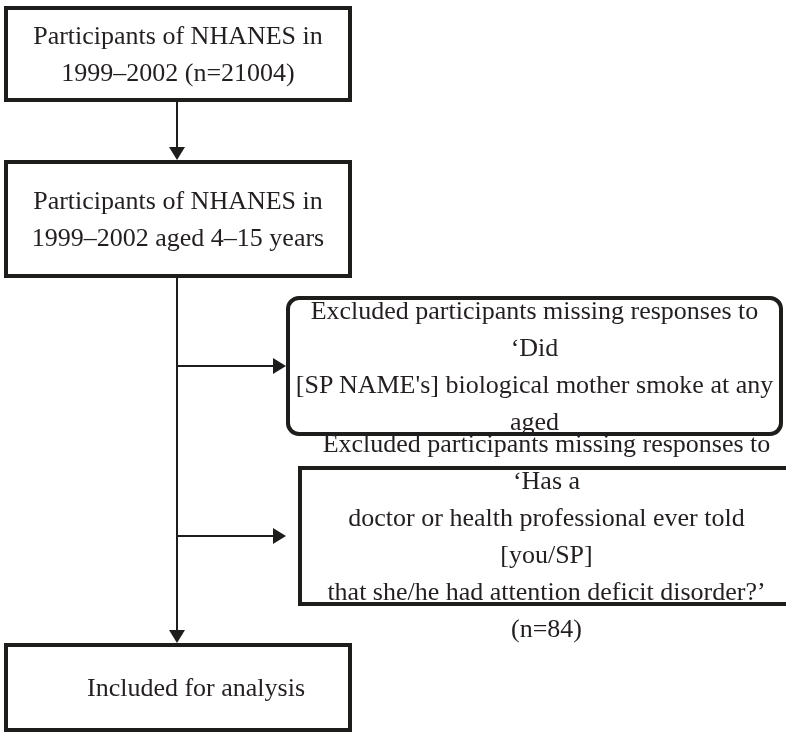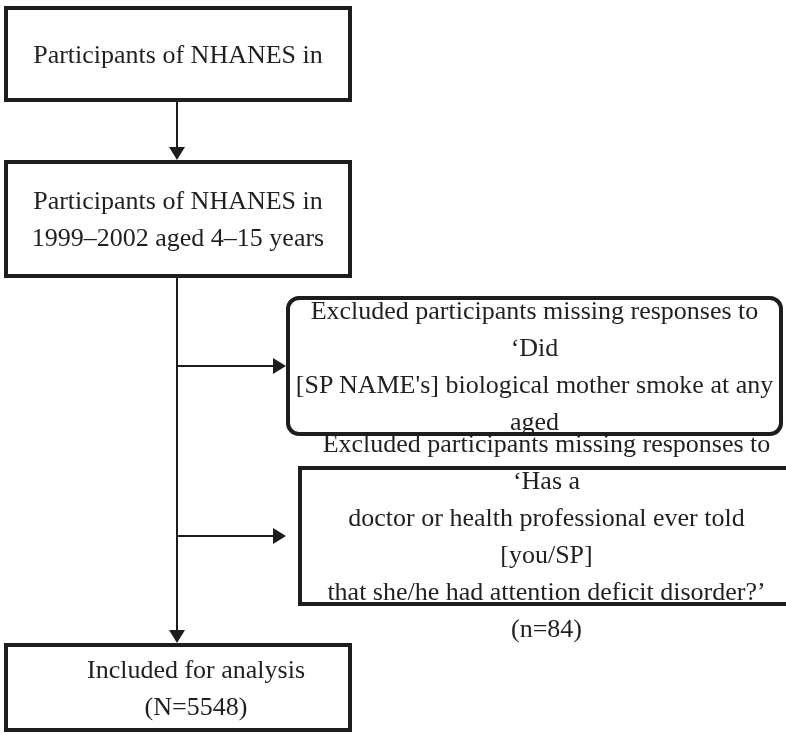--- a/index.html
+++ b/index.html
@@ -64,20 +64,21 @@
   #b2-head {left:273px; top:528px;}
 </style>
 </head>
 <body>
 
 <div class="canvas">
 
   <div class="box" id="box-nhanes-all">
     <div class="txt">
         <div>Participants of NHANES in</div>
+        <div>1999–2002 (n=21004)</div>
       </div>
   </div>
 
   <div class="vline" id="a1-line"></div>
   <div class="arrowhead-down" id="a1-head"></div>
 
   <div class="box" id="box-nhanes-aged">
     <div class="txt">
         <div>Participants of NHANES in</div>
         <div>1999–2002 aged 4–15 years</div>
@@ -104,17 +105,16 @@
     <div class="txt">
         <div>Excluded participants missing responses to ‘Has a</div>
         <div>doctor or health professional ever told [you/SP]</div>
         <div>that she/he had attention deficit disorder?’ (n=84)</div>
       </div>
   </div>
 
   <div class="box" id="box-included">
     <div class="txt">
         <div>Included for analysis</div>
-        <div>(N=5548)</div>
       </div>
   </div>
 
 </div>
 
 </body></html>

